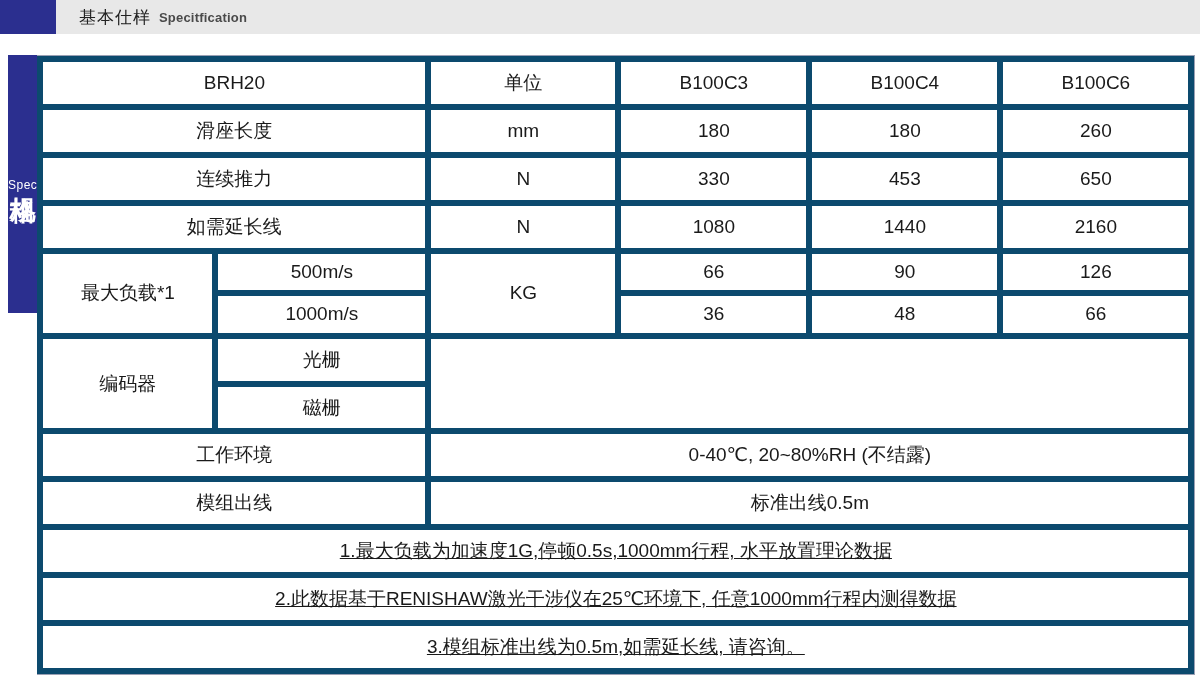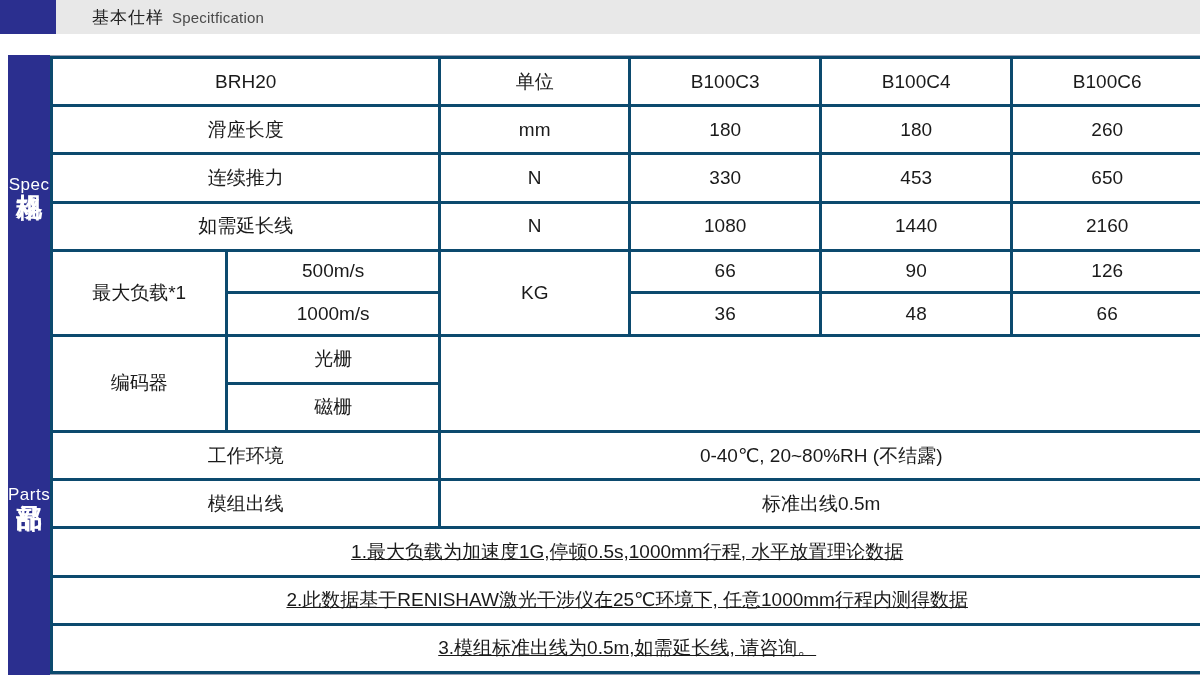--- a/index.html
+++ b/index.html
@@ -32,33 +32,34 @@
   }
   .header-accent {
     width: 56px;
     background: #2b2f8f;
   }
   .header-bar {
     flex: 1;
     background: #e8e8e8;
     display: flex;
     align-items: center;
-    padding-left: 36px;
+    padding-left: 23px;
     box-sizing: border-box;
   }
   .header-title-cn {
     font-size: 17px;
     color: #222222;
     letter-spacing: 1px;
   }
   .header-title-en {
-    font-size: 15px;
+    font-size: 13px;
     color: #4a4a4a;
     margin-left: 8px;
     letter-spacing: 0.2px;
+    font-weight: bold;
   }
 
   
   .content {
     position: absolute;
     left: 8px;
     top: 55px;
     width: 1184px;
     height: 620px;
     display: flex;
@@ -83,40 +84,40 @@
   .side-block.parts { flex: 1; }
   .side-cn {
     font-size: 26px;
     font-weight: bold;
     line-height: 1.12;
     letter-spacing: 1px;
     writing-mode: vertical-rl;
     text-orientation: upright;
   }
   .side-en {
-    font-size: 17px;
+    font-size: 12px;
     letter-spacing: 0.5px;
   }
 
   
   .table-wrap {
     flex: 1;
     border: 1px solid #9aa0b4;
     border-left: none;
     box-sizing: border-box;
     background: #fff;
   }
   table.spec-table {
     border-collapse: collapse;
     width: 100%;
     height: 100%;
     table-layout: fixed;
   }
   table.spec-table td {
-    border: 3px solid #0c4a6e;
+    border: 6px solid #0c4a6e;
     text-align: center;
     vertical-align: middle;
     font-size: 19px;
     color: #1a1a1a;
     padding: 2px 4px;
   }
   td.label-main { font-size: 20px; }
   td.head { font-size: 21px; }
   td.small-head { font-size: 20px; }
   td.note {
@@ -145,24 +146,20 @@
       <span class="header-title-en">Specitfication</span>
     </div>
   </div>
 
   <div class="content">
 
     <div class="side-col">
       <div class="side-block spec">
         <span class="side-cn">规格</span>
         <span class="side-en">Spec</span>
-      </div>
-      <div class="side-block parts">
-        <span class="side-cn">部品</span>
-        <span class="side-en">Parts</span>
       </div>
     </div>
 
     <div class="table-wrap">
       <table class="spec-table">
         <colgroup>
           <col style="width:175px">
           <col style="width:213px">
           <col class="c-unit">
           <col class="c-val">

